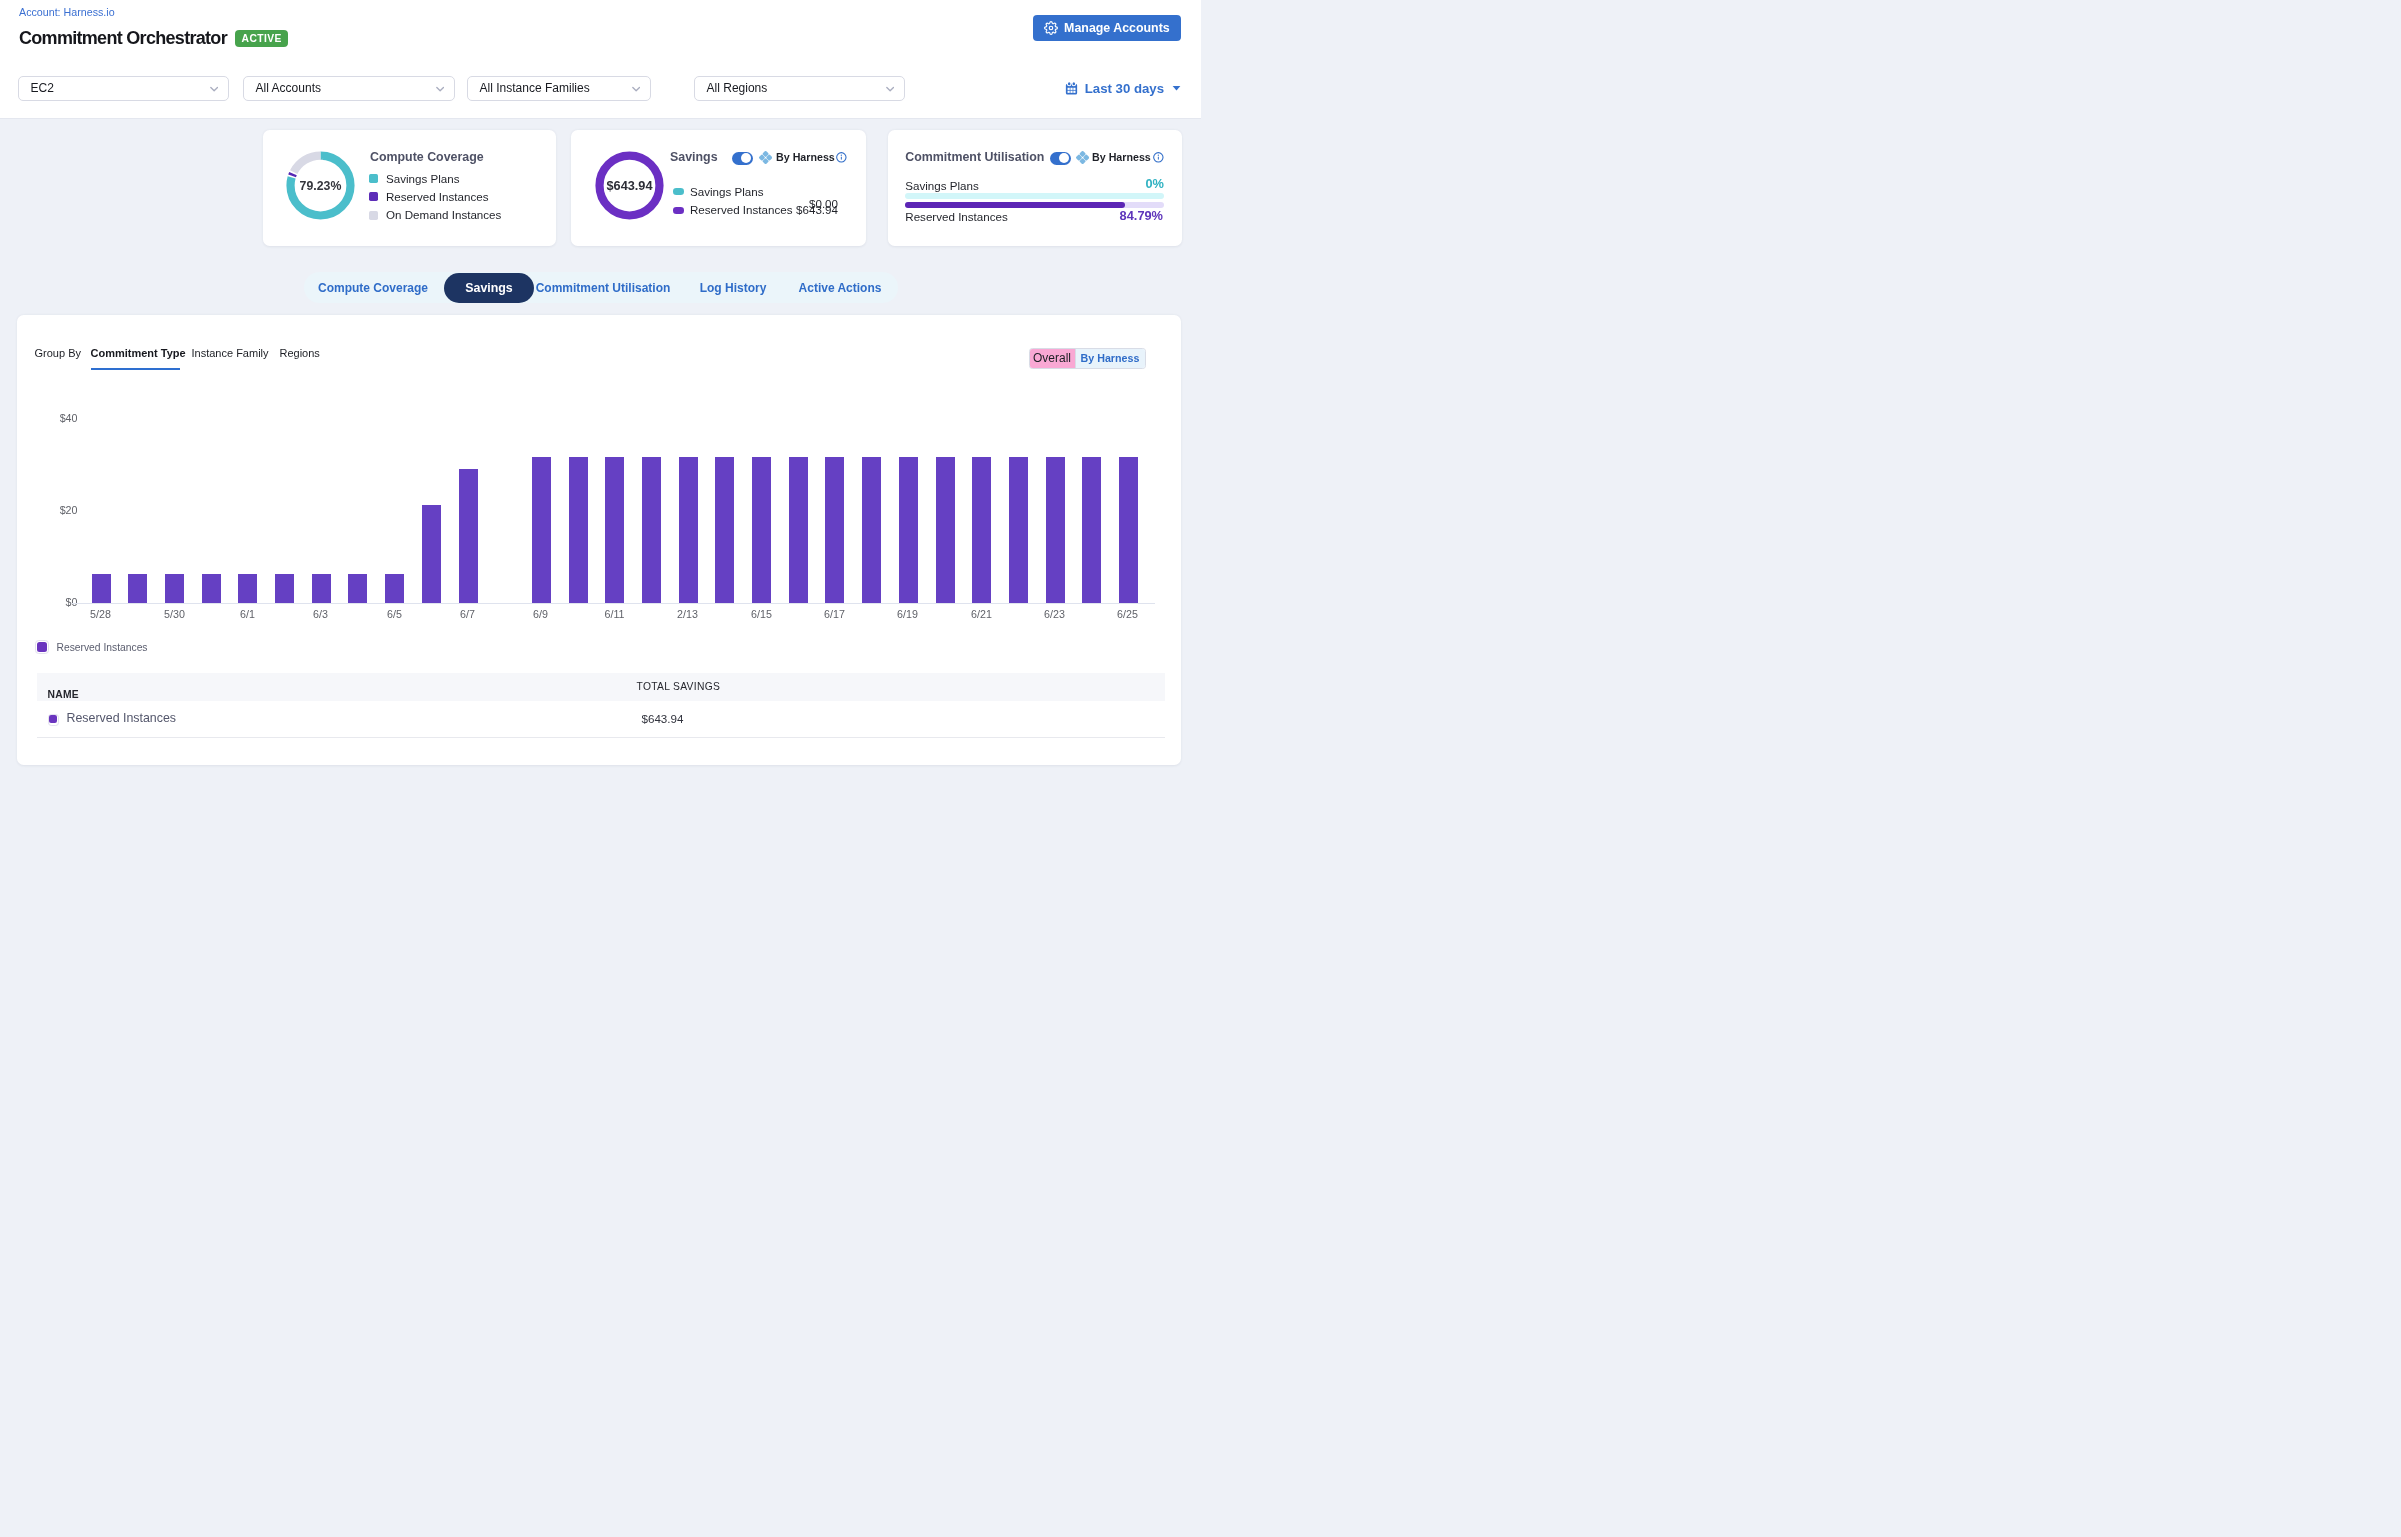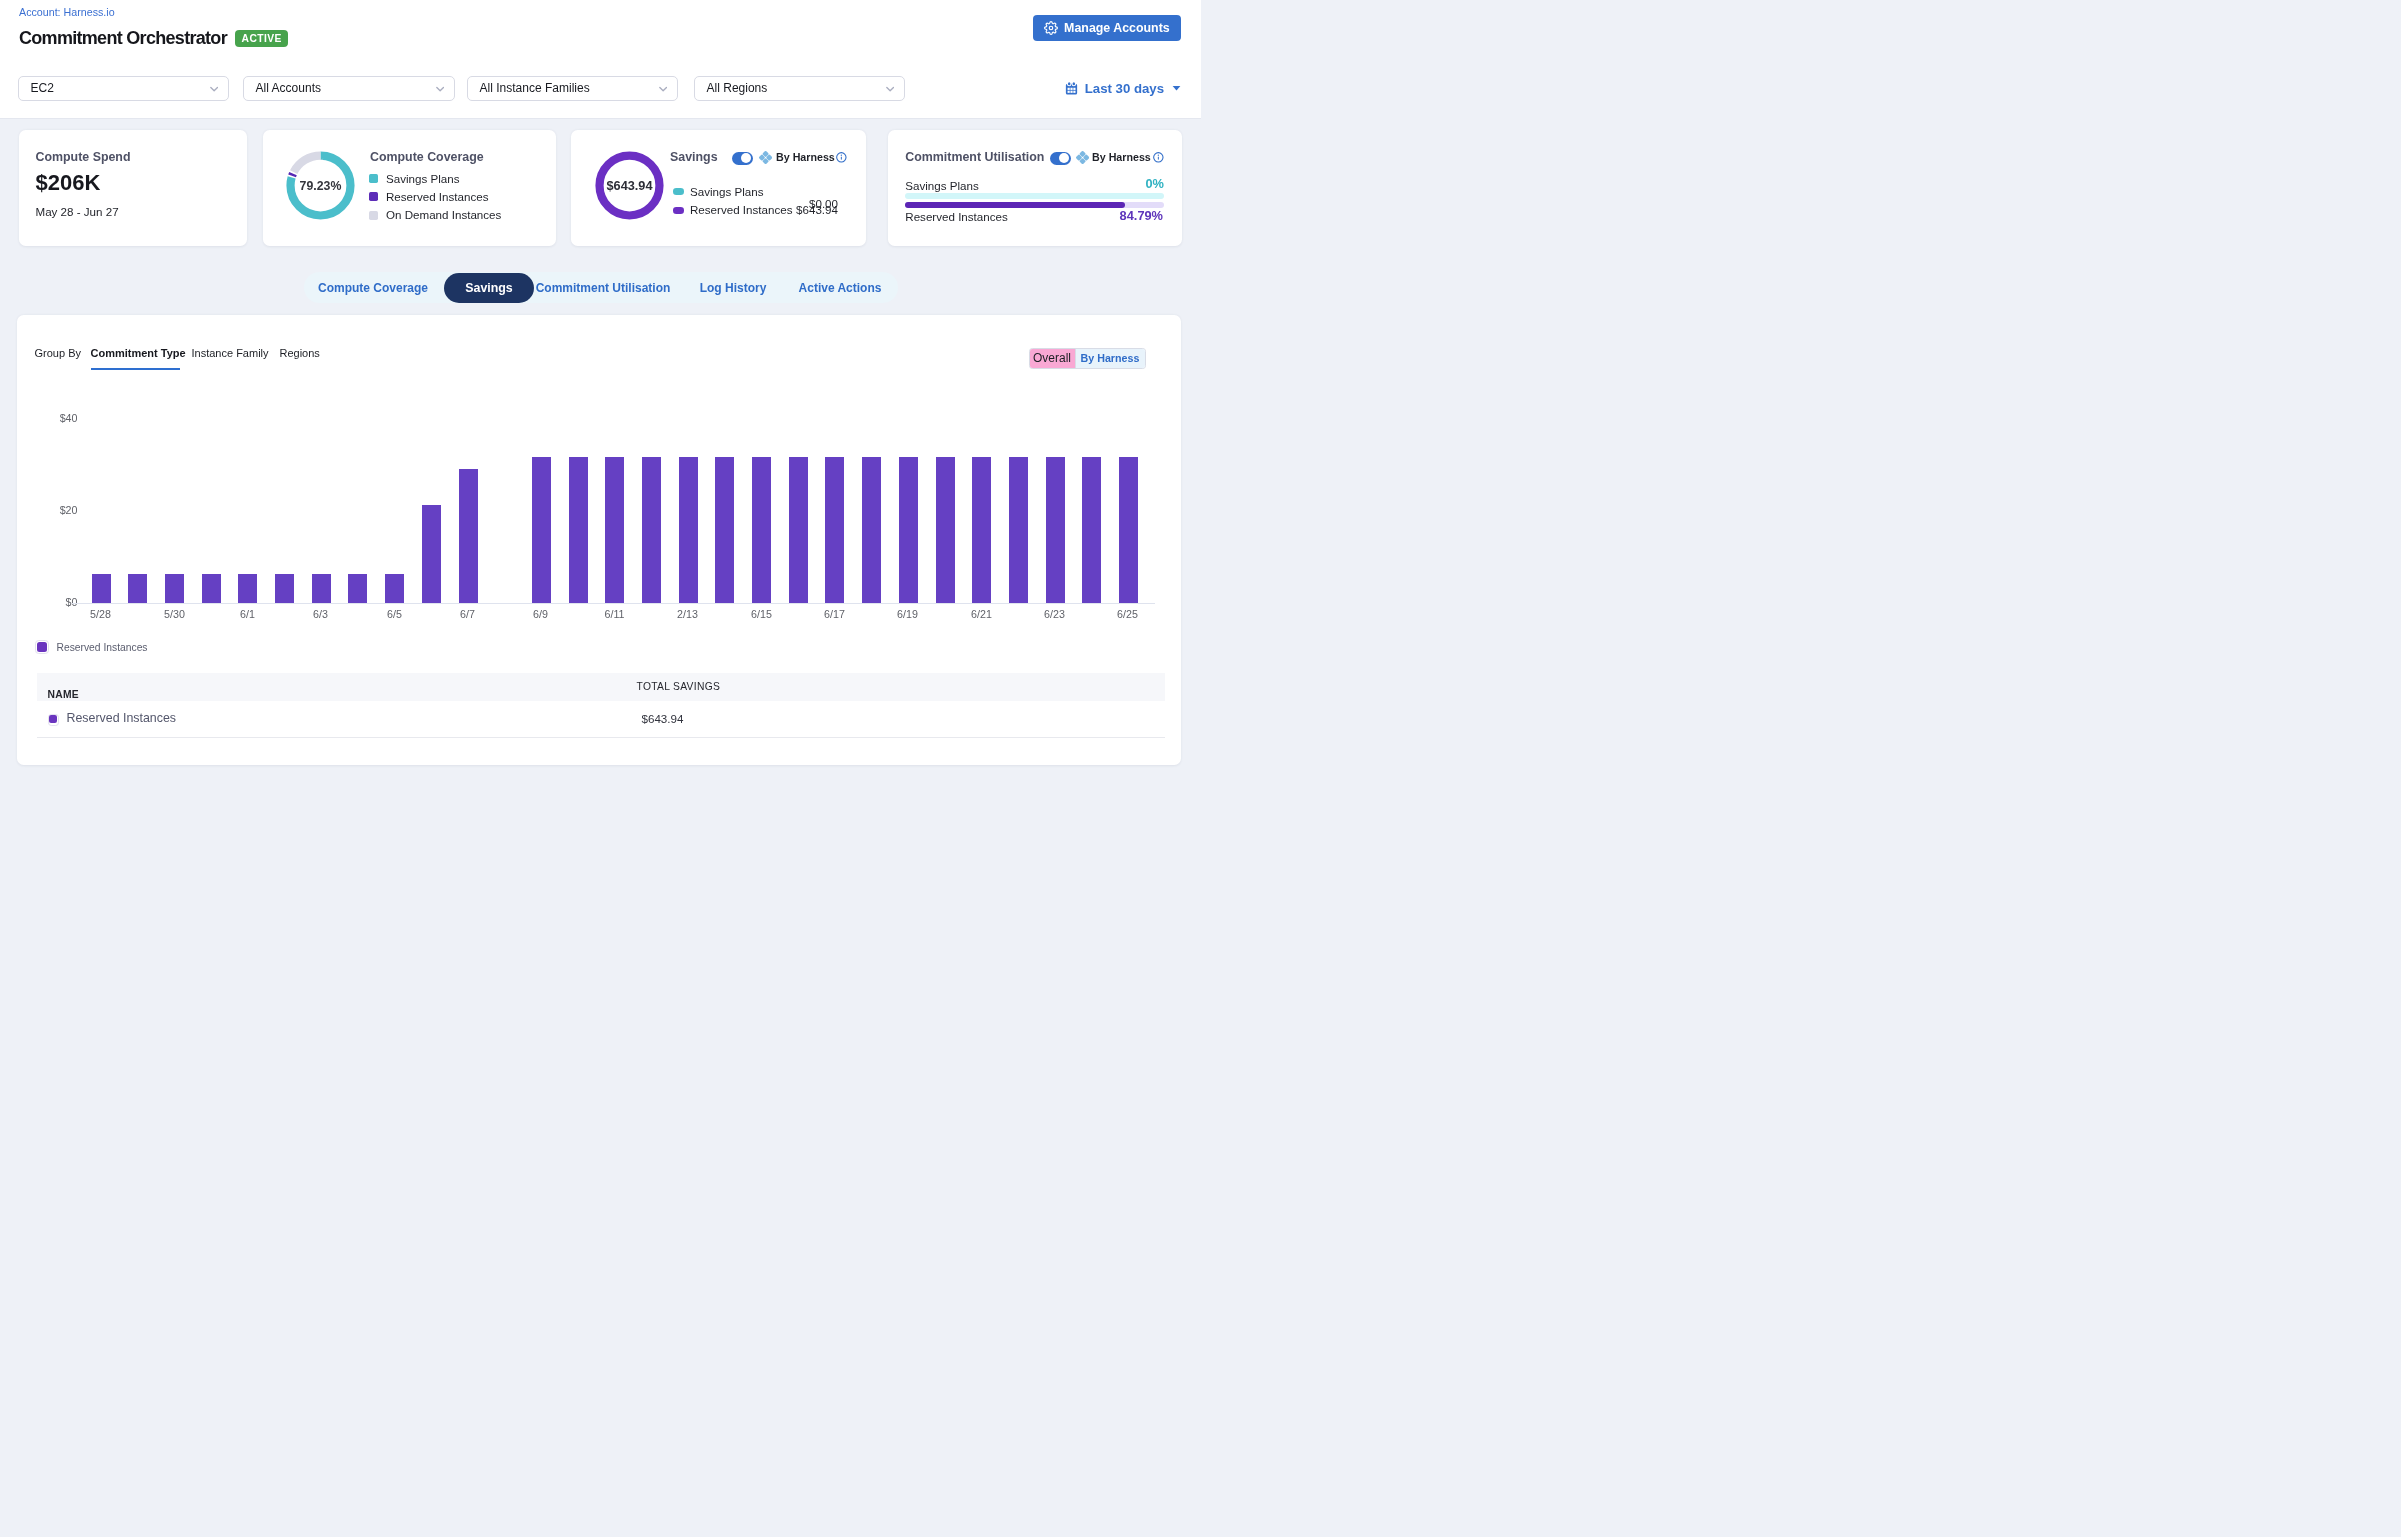--- a/index.html
+++ b/index.html
@@ -59,21 +59,21 @@
     </div>
   </div>
 
   <div id="filters">
     <div class="dd" style="left:18px; width:211px;">EC2<svg class="chev" viewBox="0 0 10 10">
           <path d="M1 3 L5 7 L9 3" fill="none" stroke="#a9adbf" stroke-width="1.6" stroke-linecap="round" stroke-linejoin="round"></path>
         </svg></div>
     <div class="dd" style="left:243px; width:212px;">All Accounts<svg class="chev" viewBox="0 0 10 10">
           <path d="M1 3 L5 7 L9 3" fill="none" stroke="#a9adbf" stroke-width="1.6" stroke-linecap="round" stroke-linejoin="round"></path>
         </svg></div>
-    <div class="dd" style="left:467px; width:211px;">All Instance Families<svg class="chev" viewBox="0 0 10 10">
+    <div class="dd" style="left:467px; width:184px;">All Instance Families<svg class="chev" viewBox="0 0 10 10">
           <path d="M1 3 L5 7 L9 3" fill="none" stroke="#a9adbf" stroke-width="1.6" stroke-linecap="round" stroke-linejoin="round"></path>
         </svg></div>
     <div class="dd" style="left:694px; width:211px;">All Regions<svg class="chev" viewBox="0 0 10 10">
           <path d="M1 3 L5 7 L9 3" fill="none" stroke="#a9adbf" stroke-width="1.6" stroke-linecap="round" stroke-linejoin="round"></path>
         </svg></div>
     <div class="abs" id="lastdays">
       <svg width="15" height="15" viewBox="0 0 24 24">
           <rect x="3" y="4.5" width="18" height="17" rx="2.5" fill="#3470cd"></rect>
           <circle cx="8.3" cy="4.9" r="3.6" fill="#fff"></circle>
           <circle cx="15.7" cy="4.9" r="3.6" fill="#fff"></circle>
@@ -88,25 +88,20 @@
             <rect x="14.9" y="15.5" width="3.5" height="3.5"></rect>
           </g>
         </svg>
       Last 30 days
       <svg width="9" height="6.6" viewBox="0 0 11 8" fill="#3470cd" style="margin-left:2.5px;">
           <path d="M0.8 1.2 L5.5 6.8 L10.2 1.2 Z"></path>
         </svg>
     </div>
   </div>
 
-  <div class="card" style="left:19px; width:228px;">
-    <div class="ctitle" style="left:16.5px;">Compute Spend</div>
-    <div class="abs" style="left:16.5px; top:40px; font-size:22px; font-weight:700; color:#17181e; line-height:25px;">$206K</div>
-    <div class="abs" style="left:16.5px; top:75px; font-size:11.6px; color:#1f2128;">May 28 - Jun 27</div>
-  </div>
 
   <div class="card" style="left:263px; width:293px;">
     <svg class="abs" style="left:23px; top:20.6px;" width="69" height="69" viewBox="0 0 84 84">
       <g transform="translate(42,42)">
         <circle r="36.5" fill="none" stroke="#4bbecb" stroke-width="10" stroke-dasharray="181.7 47.6" stroke-dashoffset="0" transform="rotate(-90)"></circle>
         <circle r="36.5" fill="none" stroke="#5628b4" stroke-width="10" stroke-dasharray="3 226.3" stroke-dashoffset="-183.7" transform="rotate(-90)"></circle>
         <circle r="36.5" fill="none" stroke="#d8d9e5" stroke-width="10" stroke-dasharray="40.6 188.7" stroke-dashoffset="-188.7" transform="rotate(-90)"></circle>
       </g>
       <text x="42" y="47" text-anchor="middle" font-size="15" font-weight="700" fill="#34353c">79.23%</text>
     </svg>

